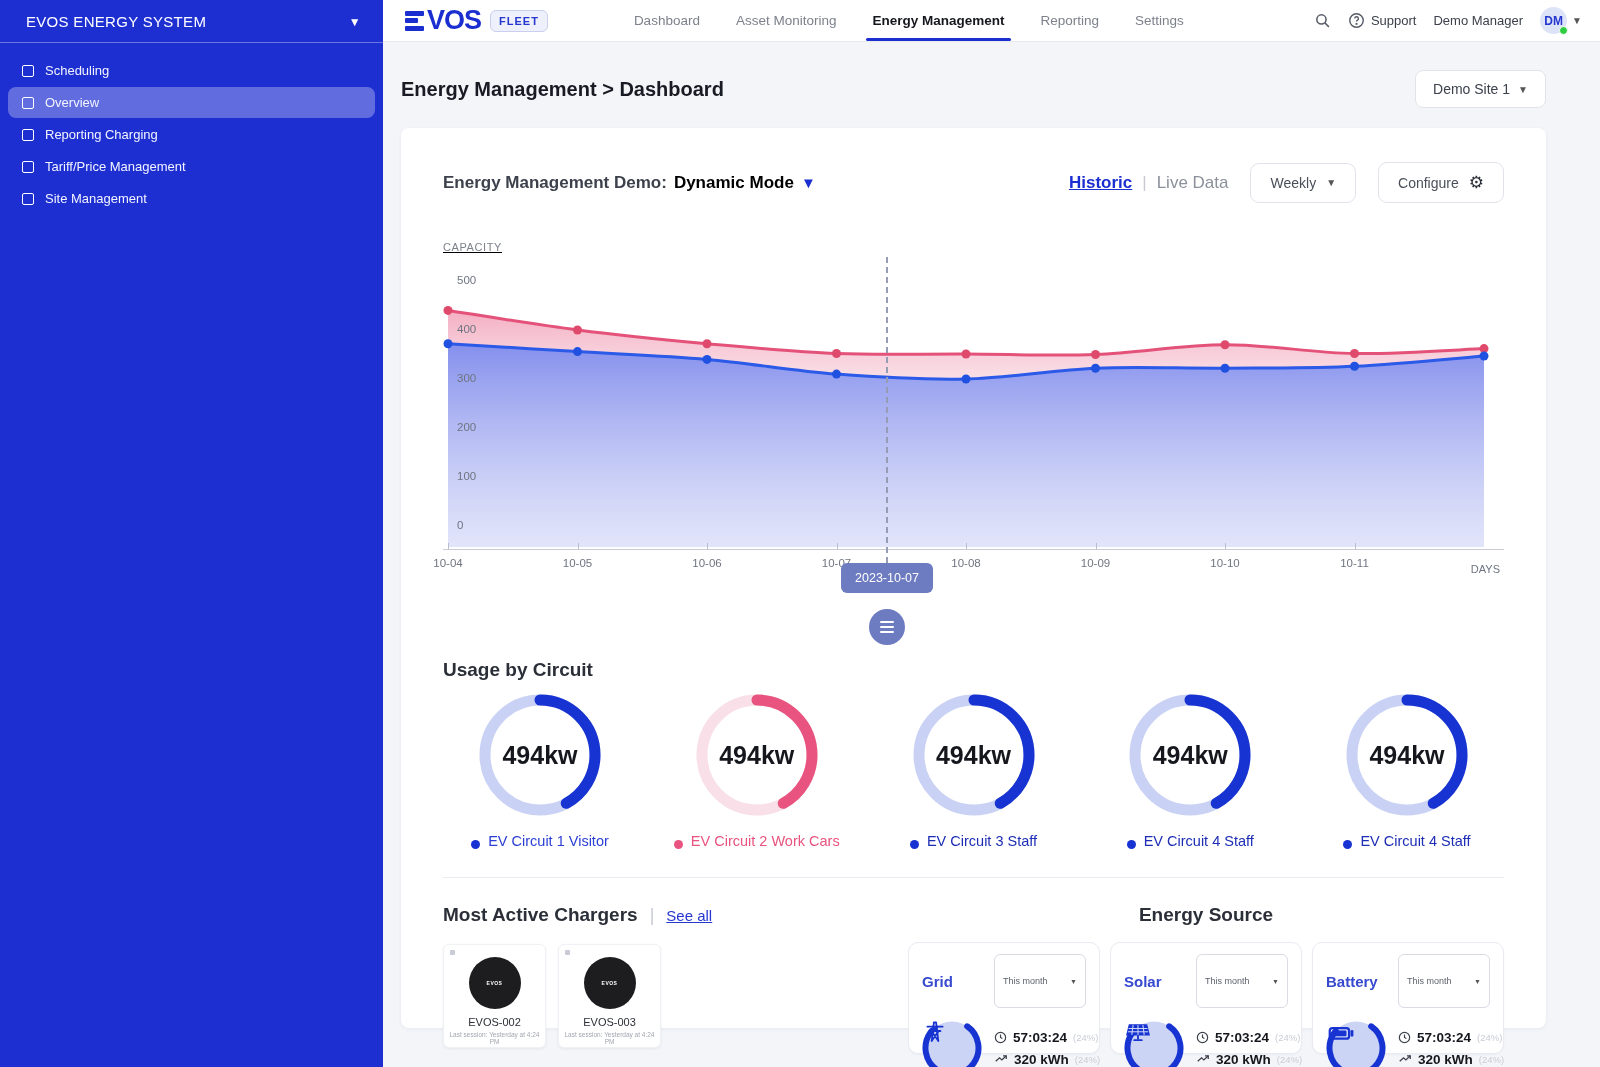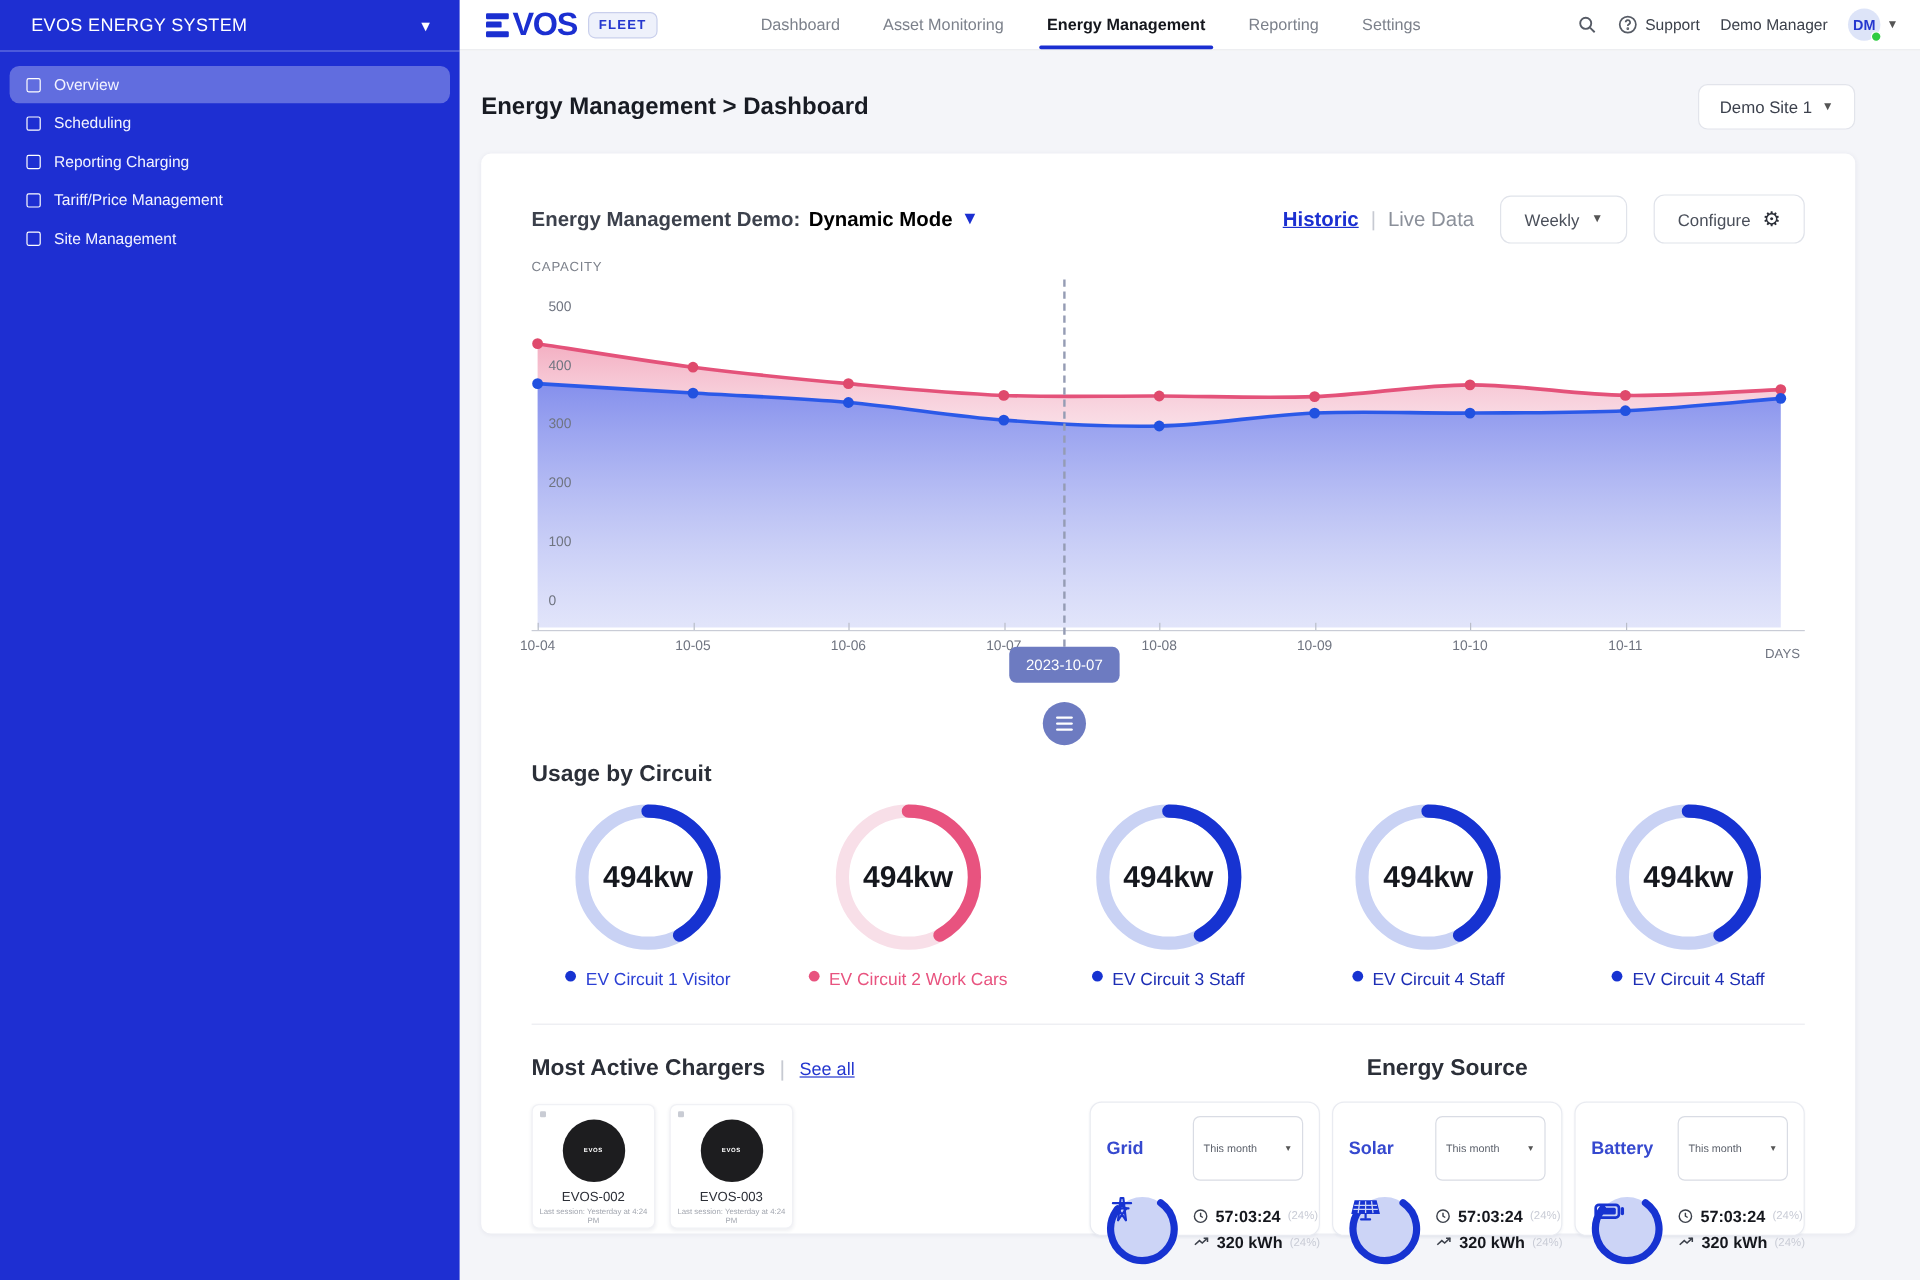--- a/index.html
+++ b/index.html
@@ -65,21 +65,21 @@
   .mode-right { display:flex; align-items:center; gap:22px; }
   .hist-toggle { display:flex; align-items:center; gap:10px; font-size:17px; }
   .hist { color:#1b2fd1; font-weight:bold; text-decoration:underline; cursor:pointer; }
   .toggle-sep { color:#c7cad2; font-weight:normal; }
   .live { color:#8b909a; cursor:pointer; }
   .pill-btn { background:#fff; border:1px solid #e0e3ea; border-radius:9px; padding:11px 19px;
     font-size:14px; color:#4a4f5a; cursor:pointer; display:flex; align-items:center; gap:10px; }
   .gear { font-size:17px; color:#2b2f38; line-height:1; }
 
   
-  .chart-wrap { position:relative; margin-top:14px; height:402px; }
+  .chart-wrap { position:relative; margin-top:38px; height:402px;text-decoration:underline; }
   .cap-label { font-size:11px; letter-spacing:.6px; color:#7d828c; }
   .plot { position:absolute; left:0; top:40px; width:1046px; height:268px; }
   .ylab { position:absolute; font-size:11.5px; color:#6f7480; z-index:2; }
   .axis-base { position:absolute; left:0; right:0; top:308px; height:1px; background:#c9ccd6; }
   .xtick { position:absolute; width:1px; height:6px; background:#b9bdc9; top:302px; }
   .xlab { position:absolute; top:316px; font-size:11.5px; color:#6f7480; transform:translateX(-50%); }
   .days-lab { position:absolute; right:4px; top:322px; font-size:11px; color:#6f7480; }
   .marker-line { position:absolute; top:16px; width:0; border-left:2px dashed #959cb4; height:306px; z-index:1; }
   .chart-tooltip { position:absolute; top:322px; transform:translateX(-50%); background:#6d7bc1;
     color:#fff; font-size:12.5px; border-radius:6px; padding:8px 14px; z-index:3; white-space:nowrap; }
@@ -90,21 +90,21 @@
 
   
   .section-title { font-size:19px; font-weight:bold; color:#2b2f38; }
   .usage-title { margin-top:16px; }
   .donut-row { display:flex; justify-content:space-between; margin-top:10px; padding:0 8px; }
   .donut-cell { width:178px; display:flex; flex-direction:column; align-items:center; }
   .donut-box { position:relative; width:128px; height:128px; }
   .donut-box svg { position:absolute; left:0; top:0; }
   .donut-val { position:absolute; inset:0; display:flex; align-items:center; justify-content:center;
     font-size:25px; font-weight:bold; color:#15171d; }
-  .donut-legend { margin-top:14px; display:flex; align-items:flex-start; gap:8px; font-size:14.5px; }
+  .donut-legend { margin-top:14px; display:flex; align-items:flex-end; gap:8px; font-size:14.5px; }
   .legend-dot { width:9px; height:9px; border-radius:50%; }
 
   .hr { border-top:1px solid #eaebf0; margin-top:28px; }
 
   
   .bottom { display:flex; margin-top:26px; gap:60px;text-align:center; }
   .col-chargers { width:440px; }
   .head-row { display:flex; align-items:center; gap:12px; }
   .see-sep { color:#c7cad2; font-size:18px; }
   .see-all { font-size:15px; color:#2537cf; text-decoration:underline; cursor:pointer; }
@@ -140,27 +140,27 @@
 </head>
 <body>
 
 <aside class="sidebar">
   <div class="sb-title">
     <span>EVOS ENERGY SYSTEM</span>
     <span class="sb-caret">▼</span>
   </div>
   <div class="sb-divider"></div>
   <nav class="sb-menu" id="sb-menu">
+      <div class="sb-item">
+        <span class="sb-check"></span>
+        <span>Scheduling</span>
+      </div>
       <div class="sb-item active">
         <span class="sb-check"></span>
         <span>Overview</span>
-      </div>
-      <div class="sb-item">
-        <span class="sb-check"></span>
-        <span>Scheduling</span>
       </div>
       <div class="sb-item">
         <span class="sb-check"></span>
         <span>Reporting Charging</span>
       </div>
       <div class="sb-item">
         <span class="sb-check"></span>
         <span>Tariff/Price Management</span>
       </div>
       <div class="sb-item">

